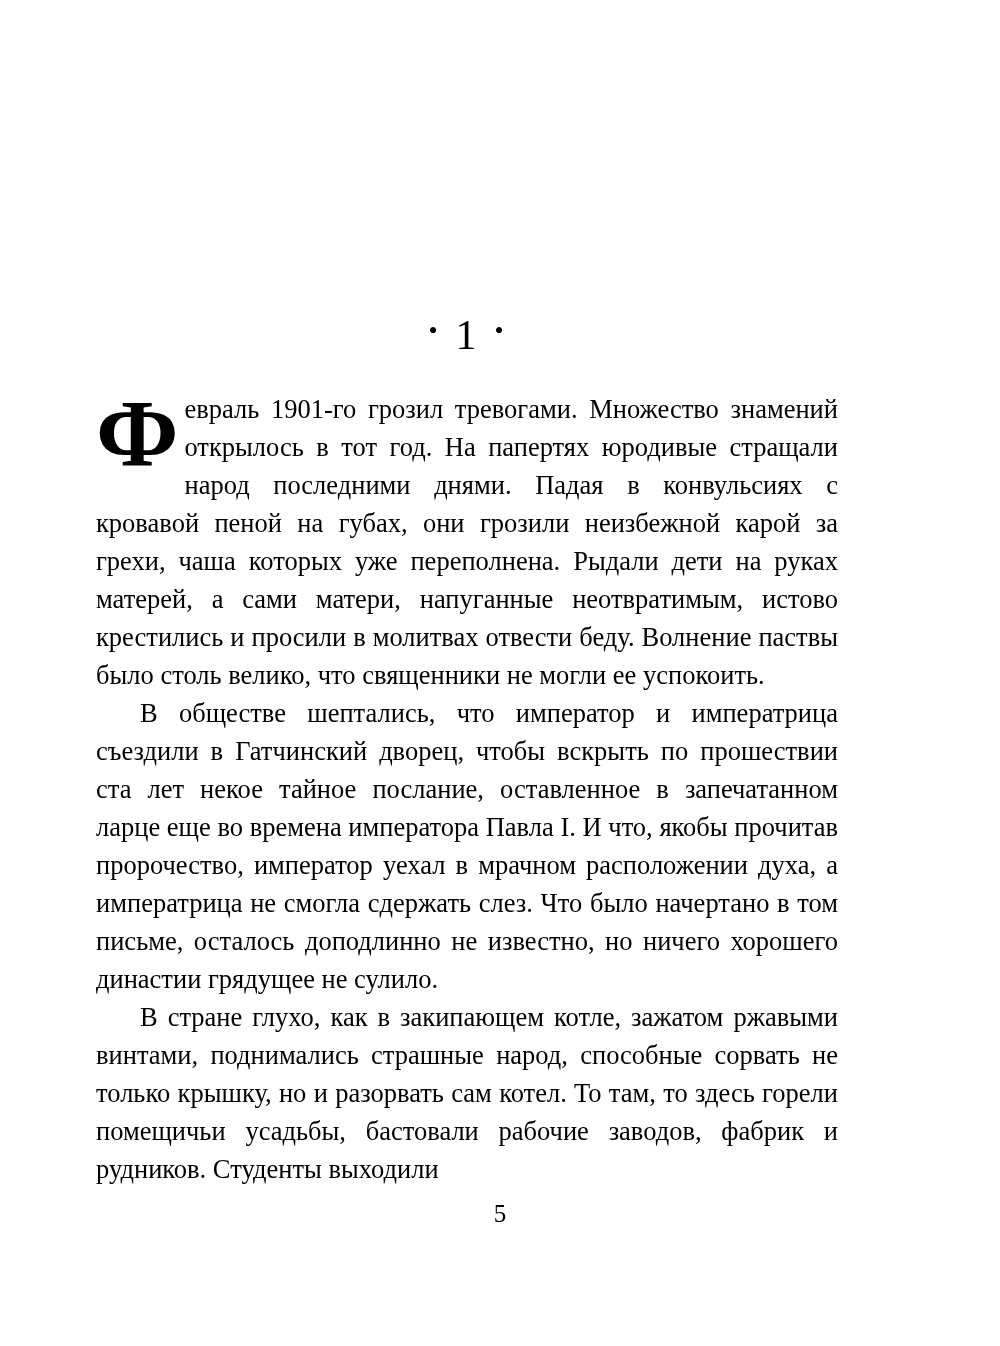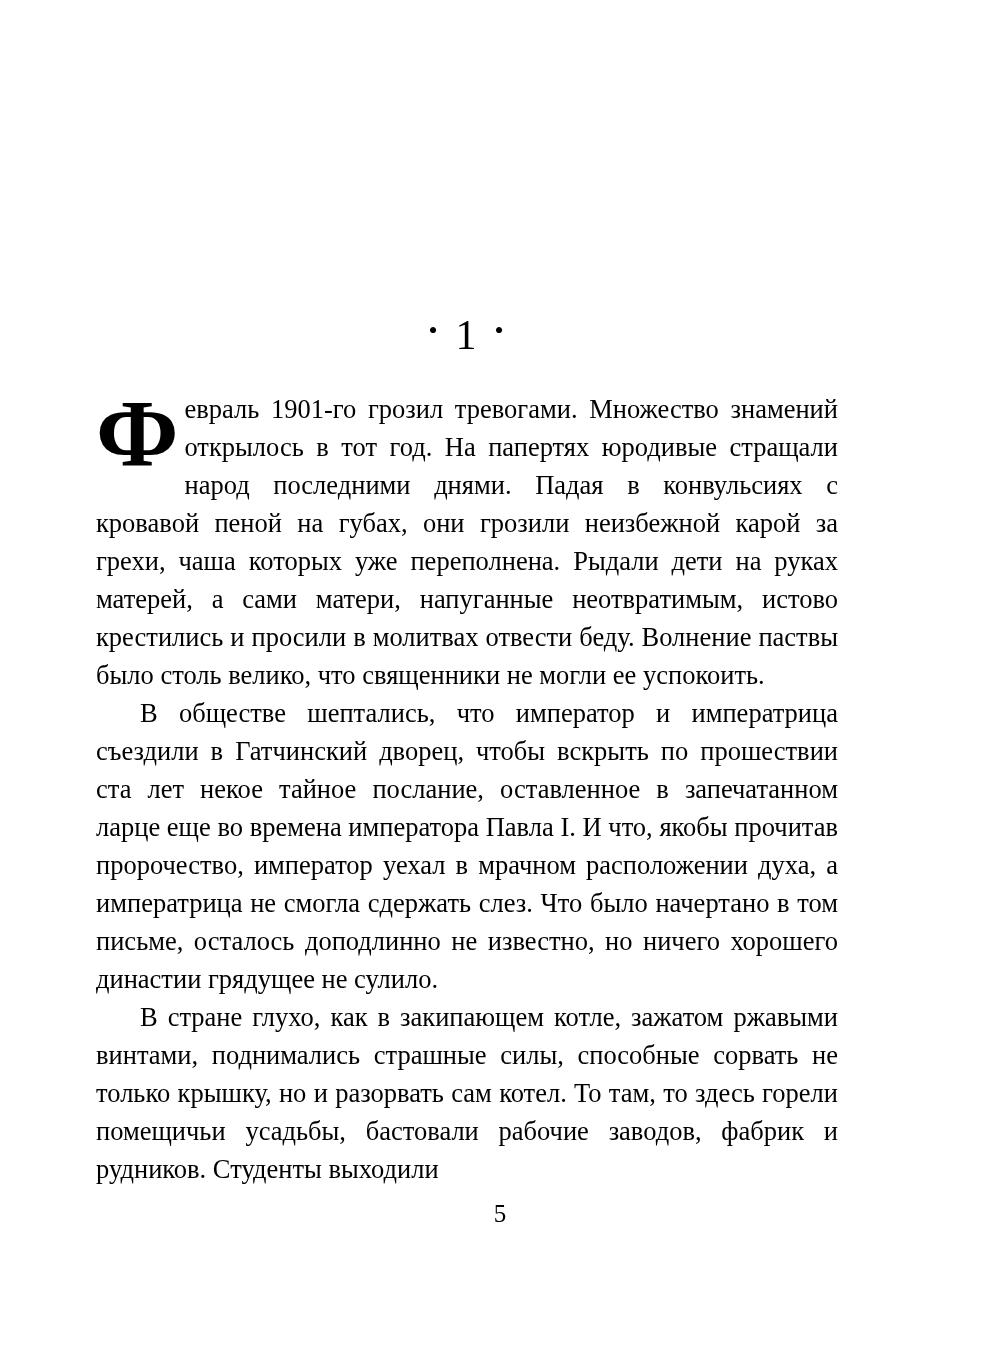--- a/index.html
+++ b/index.html
@@ -85,19 +85,19 @@
     <div class="chapter-number">
       <span class="bullet">•</span><span class="num">1</span><span class="bullet">•</span>
     </div>
 
     <p class="body-par first-par">
       <span class="dropcap">Ф</span><span>евраль 1901-го грозил тревогами. Множество знамений открылось в тот год. На папертях юродивые стращали народ последними днями. Падая в конвульсиях с кровавой пеной на губах, они грозили неизбежной карой за грехи, чаша которых уже переполнена. Рыдали дети на руках матерей, а сами матери, напуганные неотвратимым, истово крестились и просили в молитвах отвести беду. Волнение паствы было столь велико, что священники не могли ее успокоить.</span>
     </p>
 
     <p class="body-par">В обществе шептались, что император и императрица съездили в Гатчинский дворец, чтобы вскрыть по прошествии ста лет некое тайное послание, оставленное в запечатанном ларце еще во времена императора Павла I. И что, якобы прочитав пророчество, император уехал в мрачном расположении духа, а императрица не смогла сдержать слез. Что было начертано в том письме, осталось доподлинно не известно, но ничего хорошего династии грядущее не сулило.</p>
 
-    <p class="body-par">В стране глухо, как в закипающем котле, зажатом ржавыми винтами, поднимались страшные силы, способные сорвать не только крышку, но и разорвать сам котел. То там, то здесь горели помещичьи усадьбы, бастовали рабочие заводов, фабрик и рудников. Студенты выходили</p>
+    <p class="body-par">В стране глухо, как в закипающем котле, зажатом ржавыми винтами, поднимались страшные народ, способные сорвать не только крышку, но и разорвать сам котел. То там, то здесь горели помещичьи усадьбы, бастовали рабочие заводов, фабрик и рудников. Студенты выходили</p>
 
   </div>
 
   <div class="folio">5</div>
 
 </div>
 
 </body></html>

